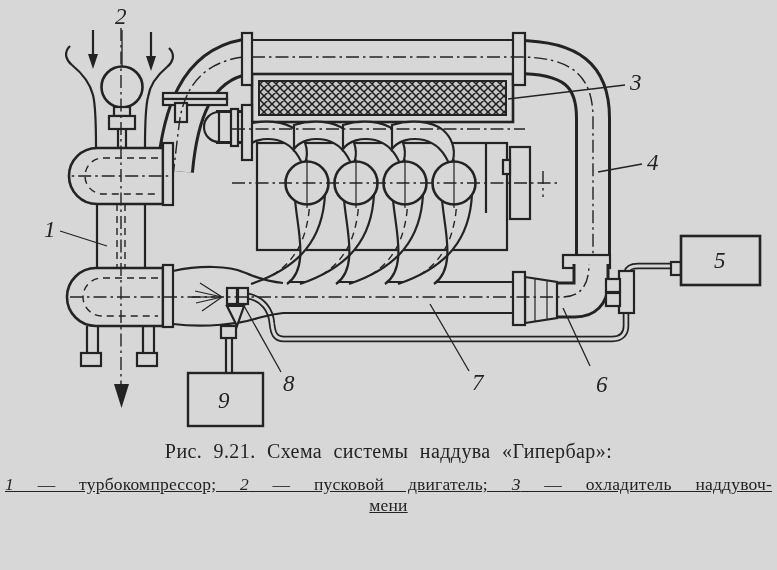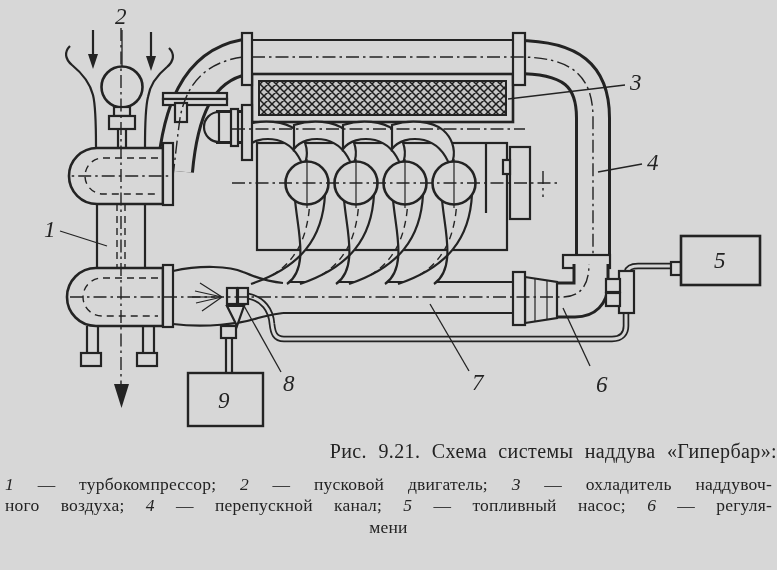--- a/index.html
+++ b/index.html
@@ -24,28 +24,28 @@
   .leader{stroke:var(--ink);stroke-width:1.3;fill:none;}
   .pipe-ink{stroke:var(--ink);fill:none;}
   .pipe-bg {stroke:var(--bg);fill:none;}
   .fuel-ink{stroke:var(--ink);stroke-width:6.5;fill:none;}
   .fuel-bg {stroke:var(--bg);stroke-width:3;fill:none;}
   .lbl{font:italic 23px "Liberation Serif","DejaVu Serif",serif;fill:var(--ink);}
   .arrowhead{fill:var(--ink);stroke:none;}
 
   #caption{
     position:absolute;left:0;top:440;width:777px;top:440px;
-    text-align:right;font-size:20px;letter-spacing:.4px;word-spacing:6px;
+    text-align:center;font-size:20px;letter-spacing:.4px;word-spacing:6px;
   }
   #legend{
     position:absolute;left:0;top:474px;width:777px;
     padding:0 5px;box-sizing:border-box;
     font-size:17.5px;line-height:21.3px;letter-spacing:.2px;
   }
-  .legend-line{text-align:justify;text-align-last:justify;}
+  .legend-line{text-align:justify;text-align-last:justify;text-decoration:underline;}
   .legend-line.center{text-align:center;text-align-last:center;}
   .legend-line i{font-style:italic;}
 </style>
 </head>
 <body>
 
 <div id="stage">
 
 <svg id="schematic" width="777" height="432" viewBox="0 0 777 432" xmlns="http://www.w3.org/2000/svg">
 
@@ -230,17 +230,16 @@
     <path class="leader" d="M243,304 L281,372"></path>
     <text class="lbl" x="283" y="391">8</text>
     <text class="lbl" x="218" y="408">9</text>
   </g>
 </svg>
 
 <div id="caption">Рис. 9.21. Схема системы наддува «Гипербар»:</div>
 
 <div id="legend">
       <div class="legend-line"><i>1</i> — турбокомпрессор; <i>2</i> — пусковой двигатель; <i>3</i> — охладитель наддувоч-</div>
-      <div class="legend-line">ного воздуха; <i>4</i> — перепускной канал; <i>5</i> — топливный насос; <i>6</i> — регуля-</div>
       <div class="legend-line center">мени</div>
     </div>
 
 </div>
 
 </body></html>

